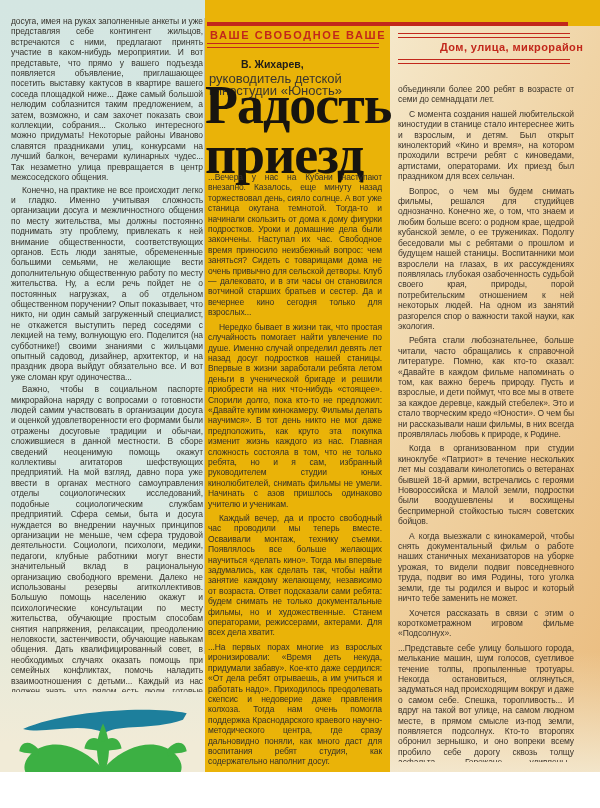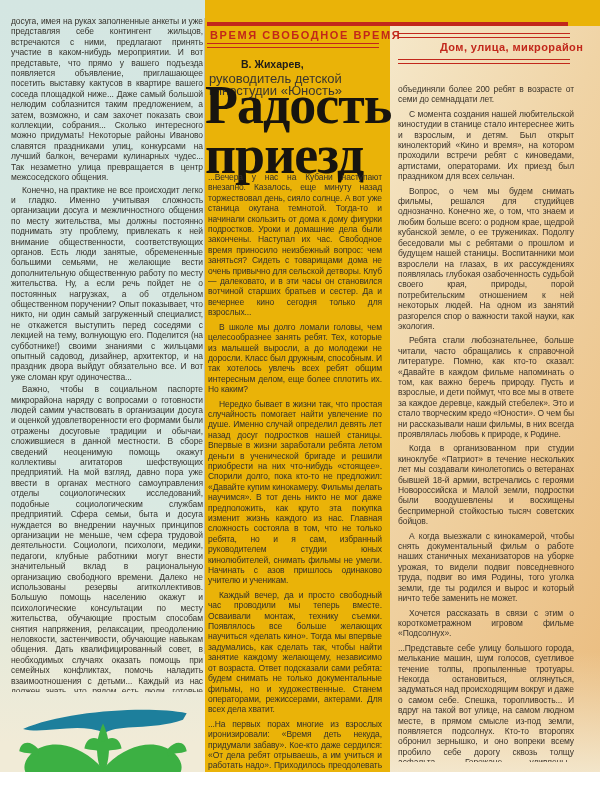--- a/index.html
+++ b/index.html
@@ -110,35 +110,34 @@
 
         <path d="M99,78 C76,52 44,46 26,60 C10,72 13,88 30,93 C54,99 82,92 99,84 Z"></path>
         <path d="M30,57 C21,47 11,50 10,60 C17,63 25,61 31,66 Z"></path>
 
         <path d="M101,78 C124,52 156,46 174,60 C190,72 187,88 170,93 C146,99 118,92 101,84 Z"></path>
         <path d="M170,57 C179,47 189,50 190,60 C183,63 175,61 169,66 Z"></path>
       </g>
     </svg>
   </div>
 
-  <div class="kicker">ВРЕМЯ СВОБОДНОЕ ВРЕМЯ</div>
+  <div class="kicker">ВАШЕ СВОБОДНОЕ ВАШЕ</div>
 
   <div class="byline">
     <span class="name">В. Жихарев,</span>
     <span class="role">руководитель детской киностудии «Юность»</span>
   </div>
 
   <h1 class="title">
     <span>Радость</span><br>
     <span>приезд</span>
   </h1>
 
   <div class="body-text center-body">
       <p style="text-indent: 0px;">...Вечера у нас на Кубани наступают внезапно. Казалось, еще минуту назад торжествовал день, сияло солнце. А вот уже станица окутана темнотой. Тогда-то и начинали скользить от дома к дому фигурки подростков. Уроки и домашние дела были закончены. Наступал их час. Свободное время приносило неизбежный вопрос: чем заняться? Сидеть с товарищами дома не очень привычно для сельской детворы. Клуб — далековато, и в эти часы он становился вотчиной старших братьев и сестер. Да и вечернее кино сегодня только для взрослых...</p>
-      <p>В школе мы долго ломали головы, чем целесообразнее занять ребят. Тех, которые из малышей выросли, а до молодежи не доросли. Класс был дружным, способным. И так хотелось увлечь всех ребят общим интересным делом, еще более сплотить их. Но каким?</p>
       <p>Нередко бывает в жизни так, что простая случайность помогает найти увлечение по душе. Именно случай определил девять лет назад досуг подростков нашей станицы. Впервые в жизни заработали ребята летом деньги в ученической бригаде и решили приобрести на них что-нибудь «стоящее». Спорили долго, пока кто-то не предложил: «Давайте купим кинокамеру. Фильмы делать научимся». В тот день никто не мог даже предположить, как круто эта покупка изменит жизнь каждого из нас. Главная сложность состояла в том, что не только ребята, но и я сам, избранный руководителем студии юных кинолюбителей, снимать фильмы не умели. Начинать с азов пришлось одинаково учителю и ученикам.</p>
       <p>Каждый вечер, да и просто свободный час проводили мы теперь вместе. Осваивали монтаж, технику съемки. Появлялось все больше желающих научиться «делать кино». Тогда мы впервые задумались, как сделать так, чтобы найти занятие каждому желающему, независимо от возраста. Ответ подсказали сами ребята: будем снимать не только документальные фильмы, но и художественные. Станем операторами, режиссерами, актерами. Для всех дела хватит.</p>
       <p style="text-indent: 0px;">...На первых порах многие из взрослых иронизировали: «Время деть некуда, придумали забаву». Кое-кто даже сердился: «От дела ребят отрываешь, а им учиться и работать надо». Приходилось преодолевать скепсис и недоверие даже правления колхоза. Тогда нам очень помогла поддержка Краснодарского краевого научно-методического центра, где сразу дальновидно поняли, как много даст для воспитания ребят студия, как содержательно наполнит досуг.</p>
     </div>
 
   <div class="rubric">Дом, улица, микрорайон</div>
 
   <div class="body-text right-body">
       <p style="text-indent: 0px;">объединяли более 200 ребят в возрасте от семи до семнадцати лет.</p>
       <p>С момента создания нашей любительской киностудии в станице стало интереснее жить и взрослым, и детям. Был открыт кинолекторий «Кино и время», на котором проходили встречи ребят с киноведами, артистами, операторами. Их приезд был праздником для всех сельчан.</p>

